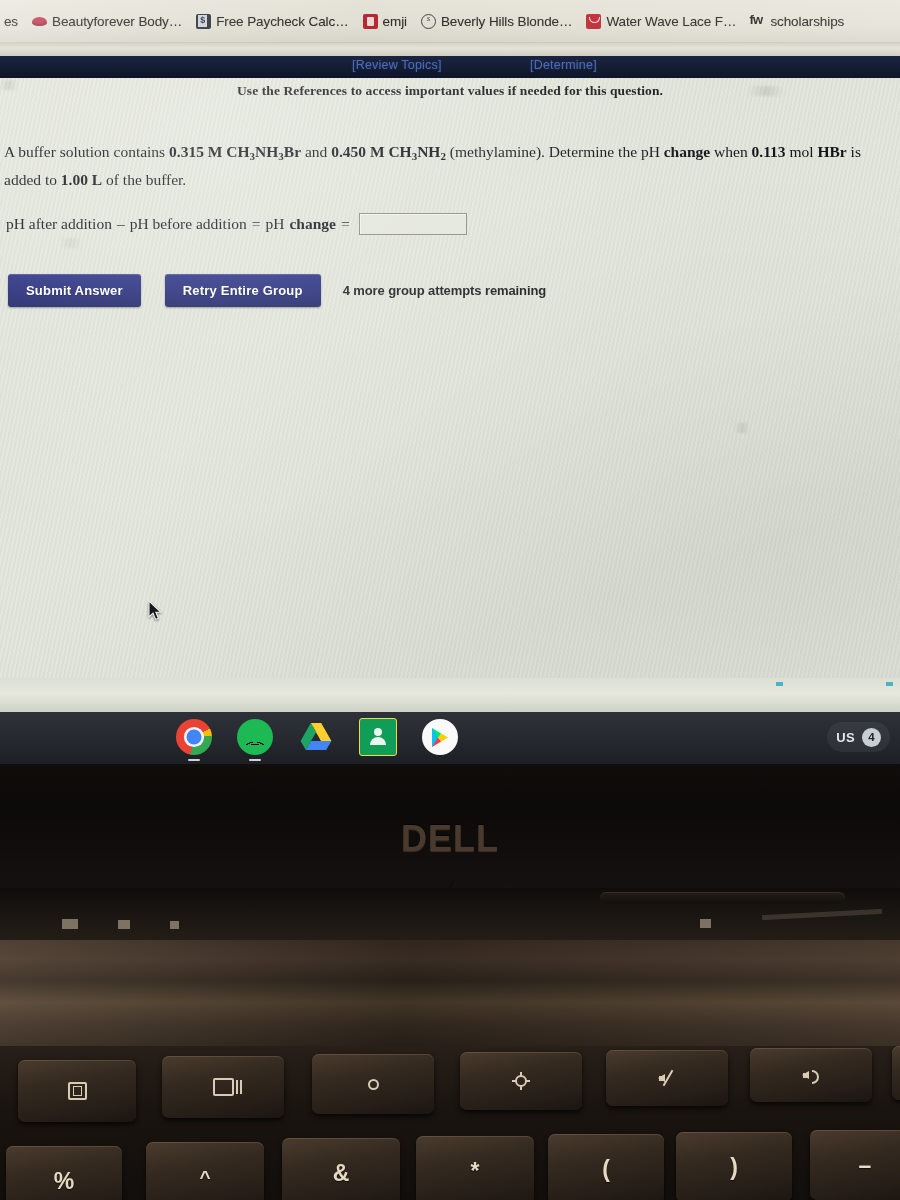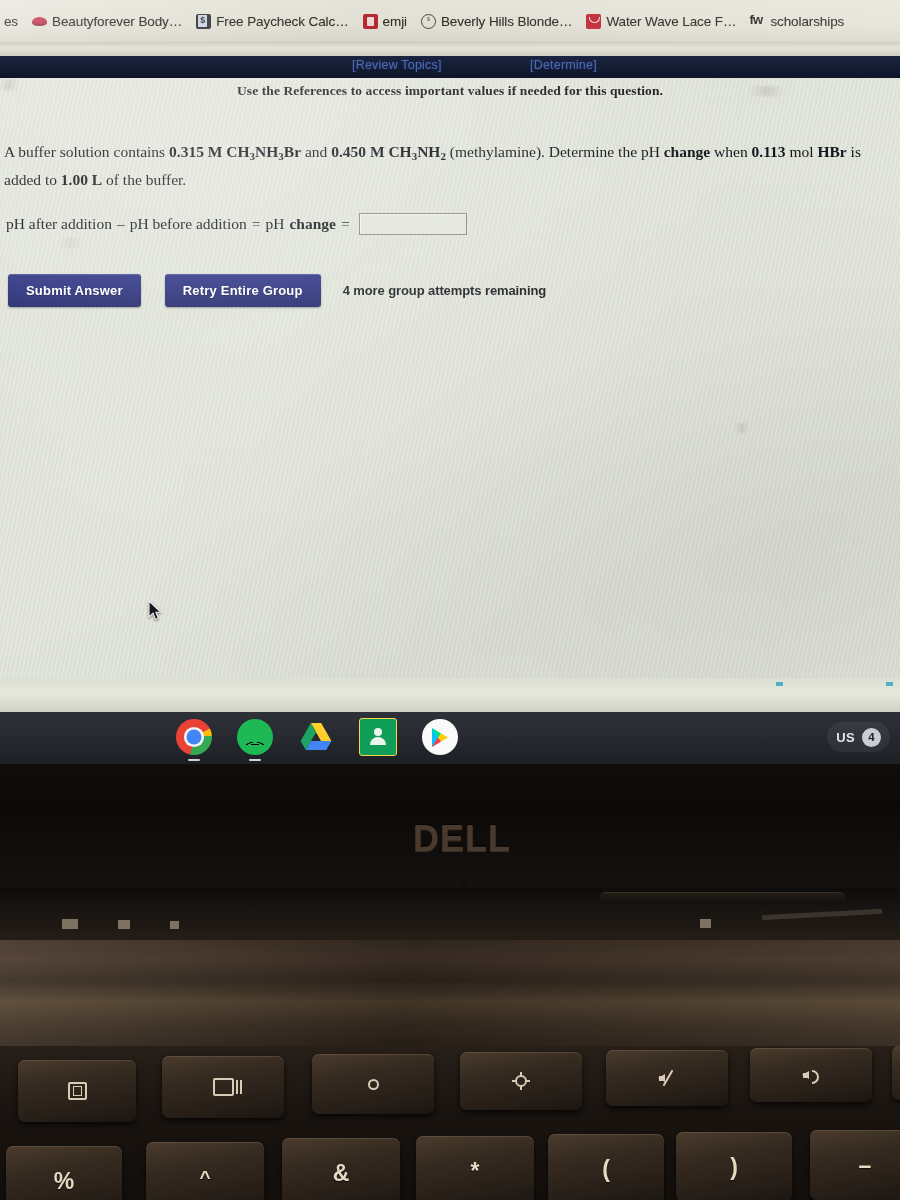--- a/index.html
+++ b/index.html
@@ -217,21 +217,21 @@
     width:19px;height:19px;border-radius:50%;background:#c9ced4;color:#23262b;
     font-size:11.5px;font-weight:bold;display:flex;align-items:center;justify-content:center;
     font-family:"Liberation Sans",sans-serif;
   }
 
   
   #bezel{
     position:absolute;left:0;top:764px;width:900px;height:124px;
     background:linear-gradient(180deg,#100d0b 0%,#0c0a08 35%,#141110 100%);
   }
-  #dell-wrap{position:absolute;left:12px;top:54px;width:764px;height:44px;}
+  #dell-wrap{position:absolute;left:0;top:54px;width:764px;height:44px;}
   #dell-wrap .dell-txt{
     position:absolute;left:0;width:900px;text-align:center;
     font-family:"Liberation Sans",sans-serif;font-weight:bold;font-size:36px;
     letter-spacing:1px;color:#4a3a2d;
     text-shadow:0 1px 1px rgba(140,110,85,.35),0 -1px 1px rgba(0,0,0,.85);
   }
   .dell-slash{
     position:absolute;left:446px;top:62px;width:2.5px;height:26px;
     background:#100d0b;transform:rotate(24deg);
   }

